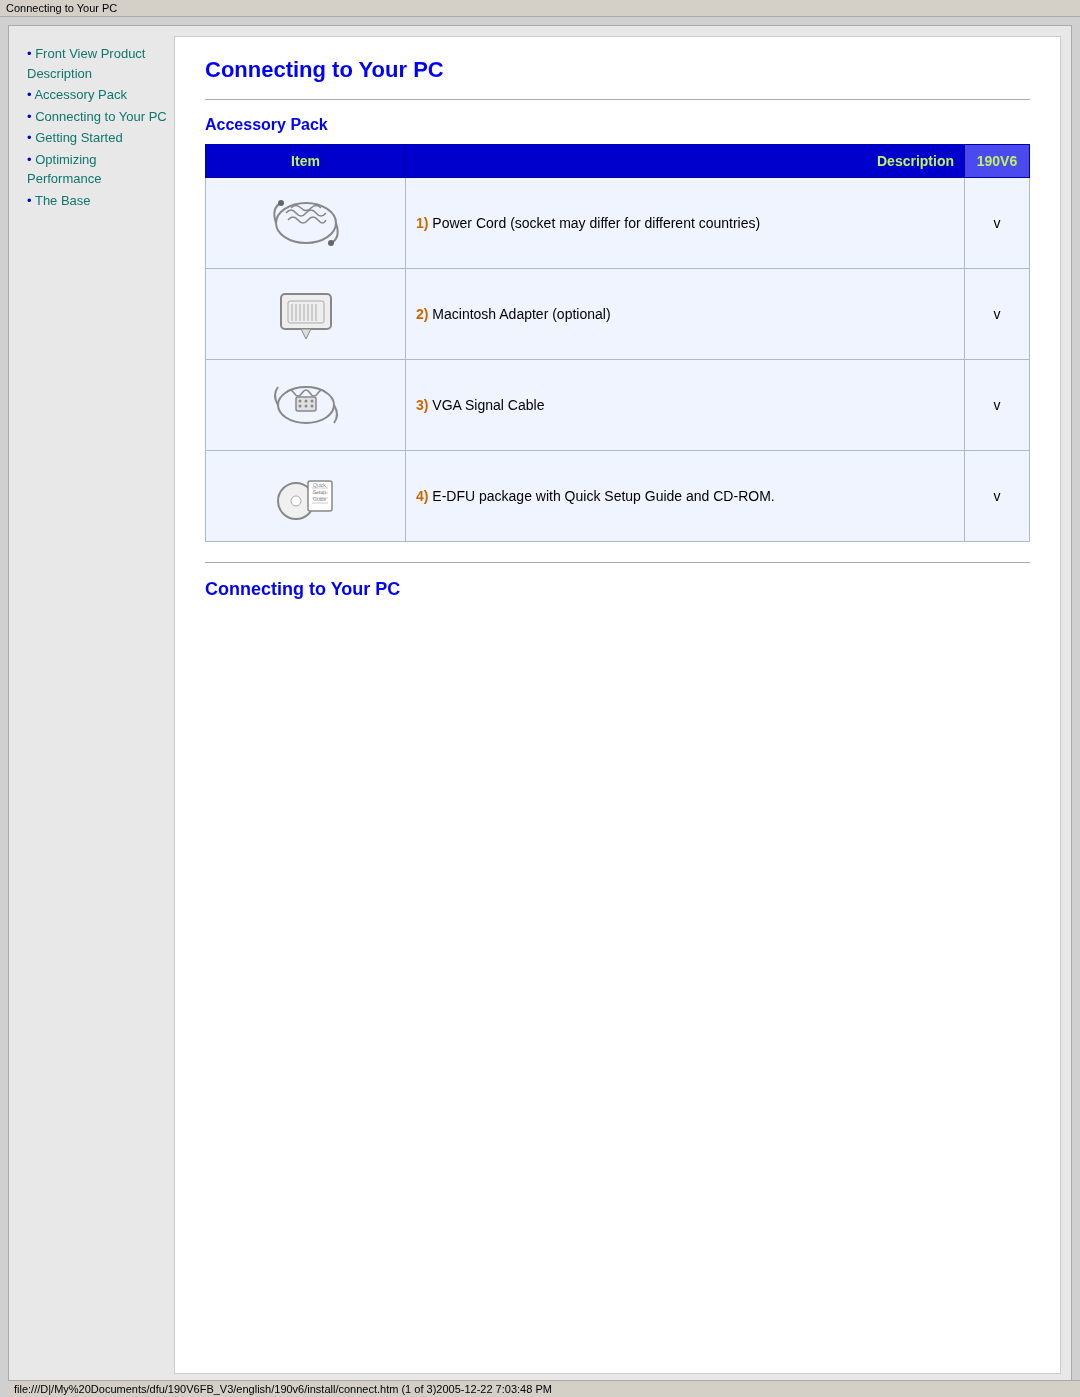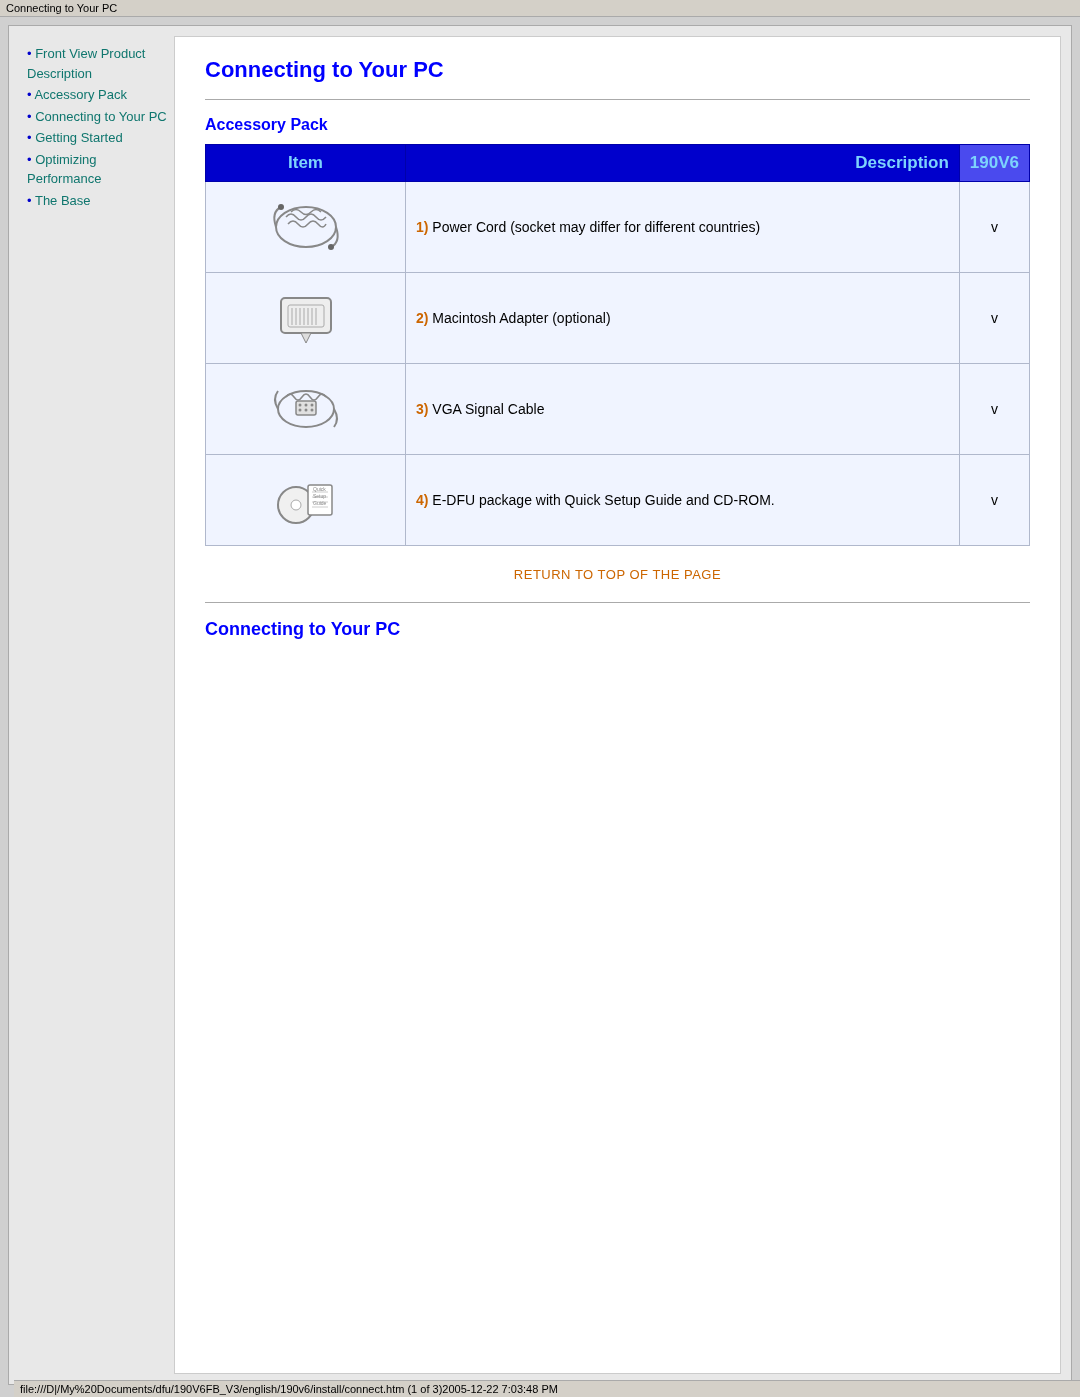--- a/index.html
+++ b/index.html
@@ -80,25 +80,25 @@
       margin-bottom: 14px;
       font-size: 14px;
     }
     .accessory-table {
       width: 100%;
       border-collapse: collapse;
       margin-bottom: 20px;
     }
     .accessory-table thead tr th {
       background: #0000cc;
-      color: #7dd3fc;
+      color: #bef264;
       font-weight: bold;
       padding: 8px 10px;
       text-align: center;
-      font-size: 17px;
+      font-size: 14px;
       border: 1px solid #0000aa;
     }
     .accessory-table thead tr th.col-item { text-align: center; width: 200px; }
     .accessory-table thead tr th.col-desc { text-align: right; }
     .accessory-table thead tr th.col-190v6 { width: 65px; background: #4a4aee; text-align: center; }
     .accessory-table tbody tr {
       border: 1px solid #b0b8cc;
     }
     .accessory-table tbody td {
       padding: 10px 10px;
@@ -148,21 +148,21 @@
       margin-bottom: 10px;
     }
     .statusbar {
       background: #d4d0c8;
       font-size: 11px;
       padding: 2px 6px;
       color: #000;
       border-top: 1px solid #aaa;
       position: absolute;
       bottom: 0;
-      left: 14px;
+      left: 8px;
       right: 0;
     }
   </style>
 </head>
 <body>
 
 <div class="title-bar">
   <span>Connecting to Your PC</span>
 </div>
 
@@ -290,23 +290,20 @@
       <text x="47" y="35" font-size="5" fill="#888">Guide</text>
     </svg>
                 </div>
               </td>
               <td><span class="item-num">4)</span> E-DFU package with Quick Setup Guide and CD-ROM.</td>
               <td class="col-190v6">v</td>
             </tr>
           </tbody>
       </table>
 
-      <div class="return-link">
-        <a href="#">RETURN TO TOP OF THE PAGE</a>
-      </div>
 
       <hr class="divider2">
 
       <h2 class="section-title2">Connecting to Your PC</h2>
 
     </main>
   </div>
 </div>
 
 <div class="statusbar">

